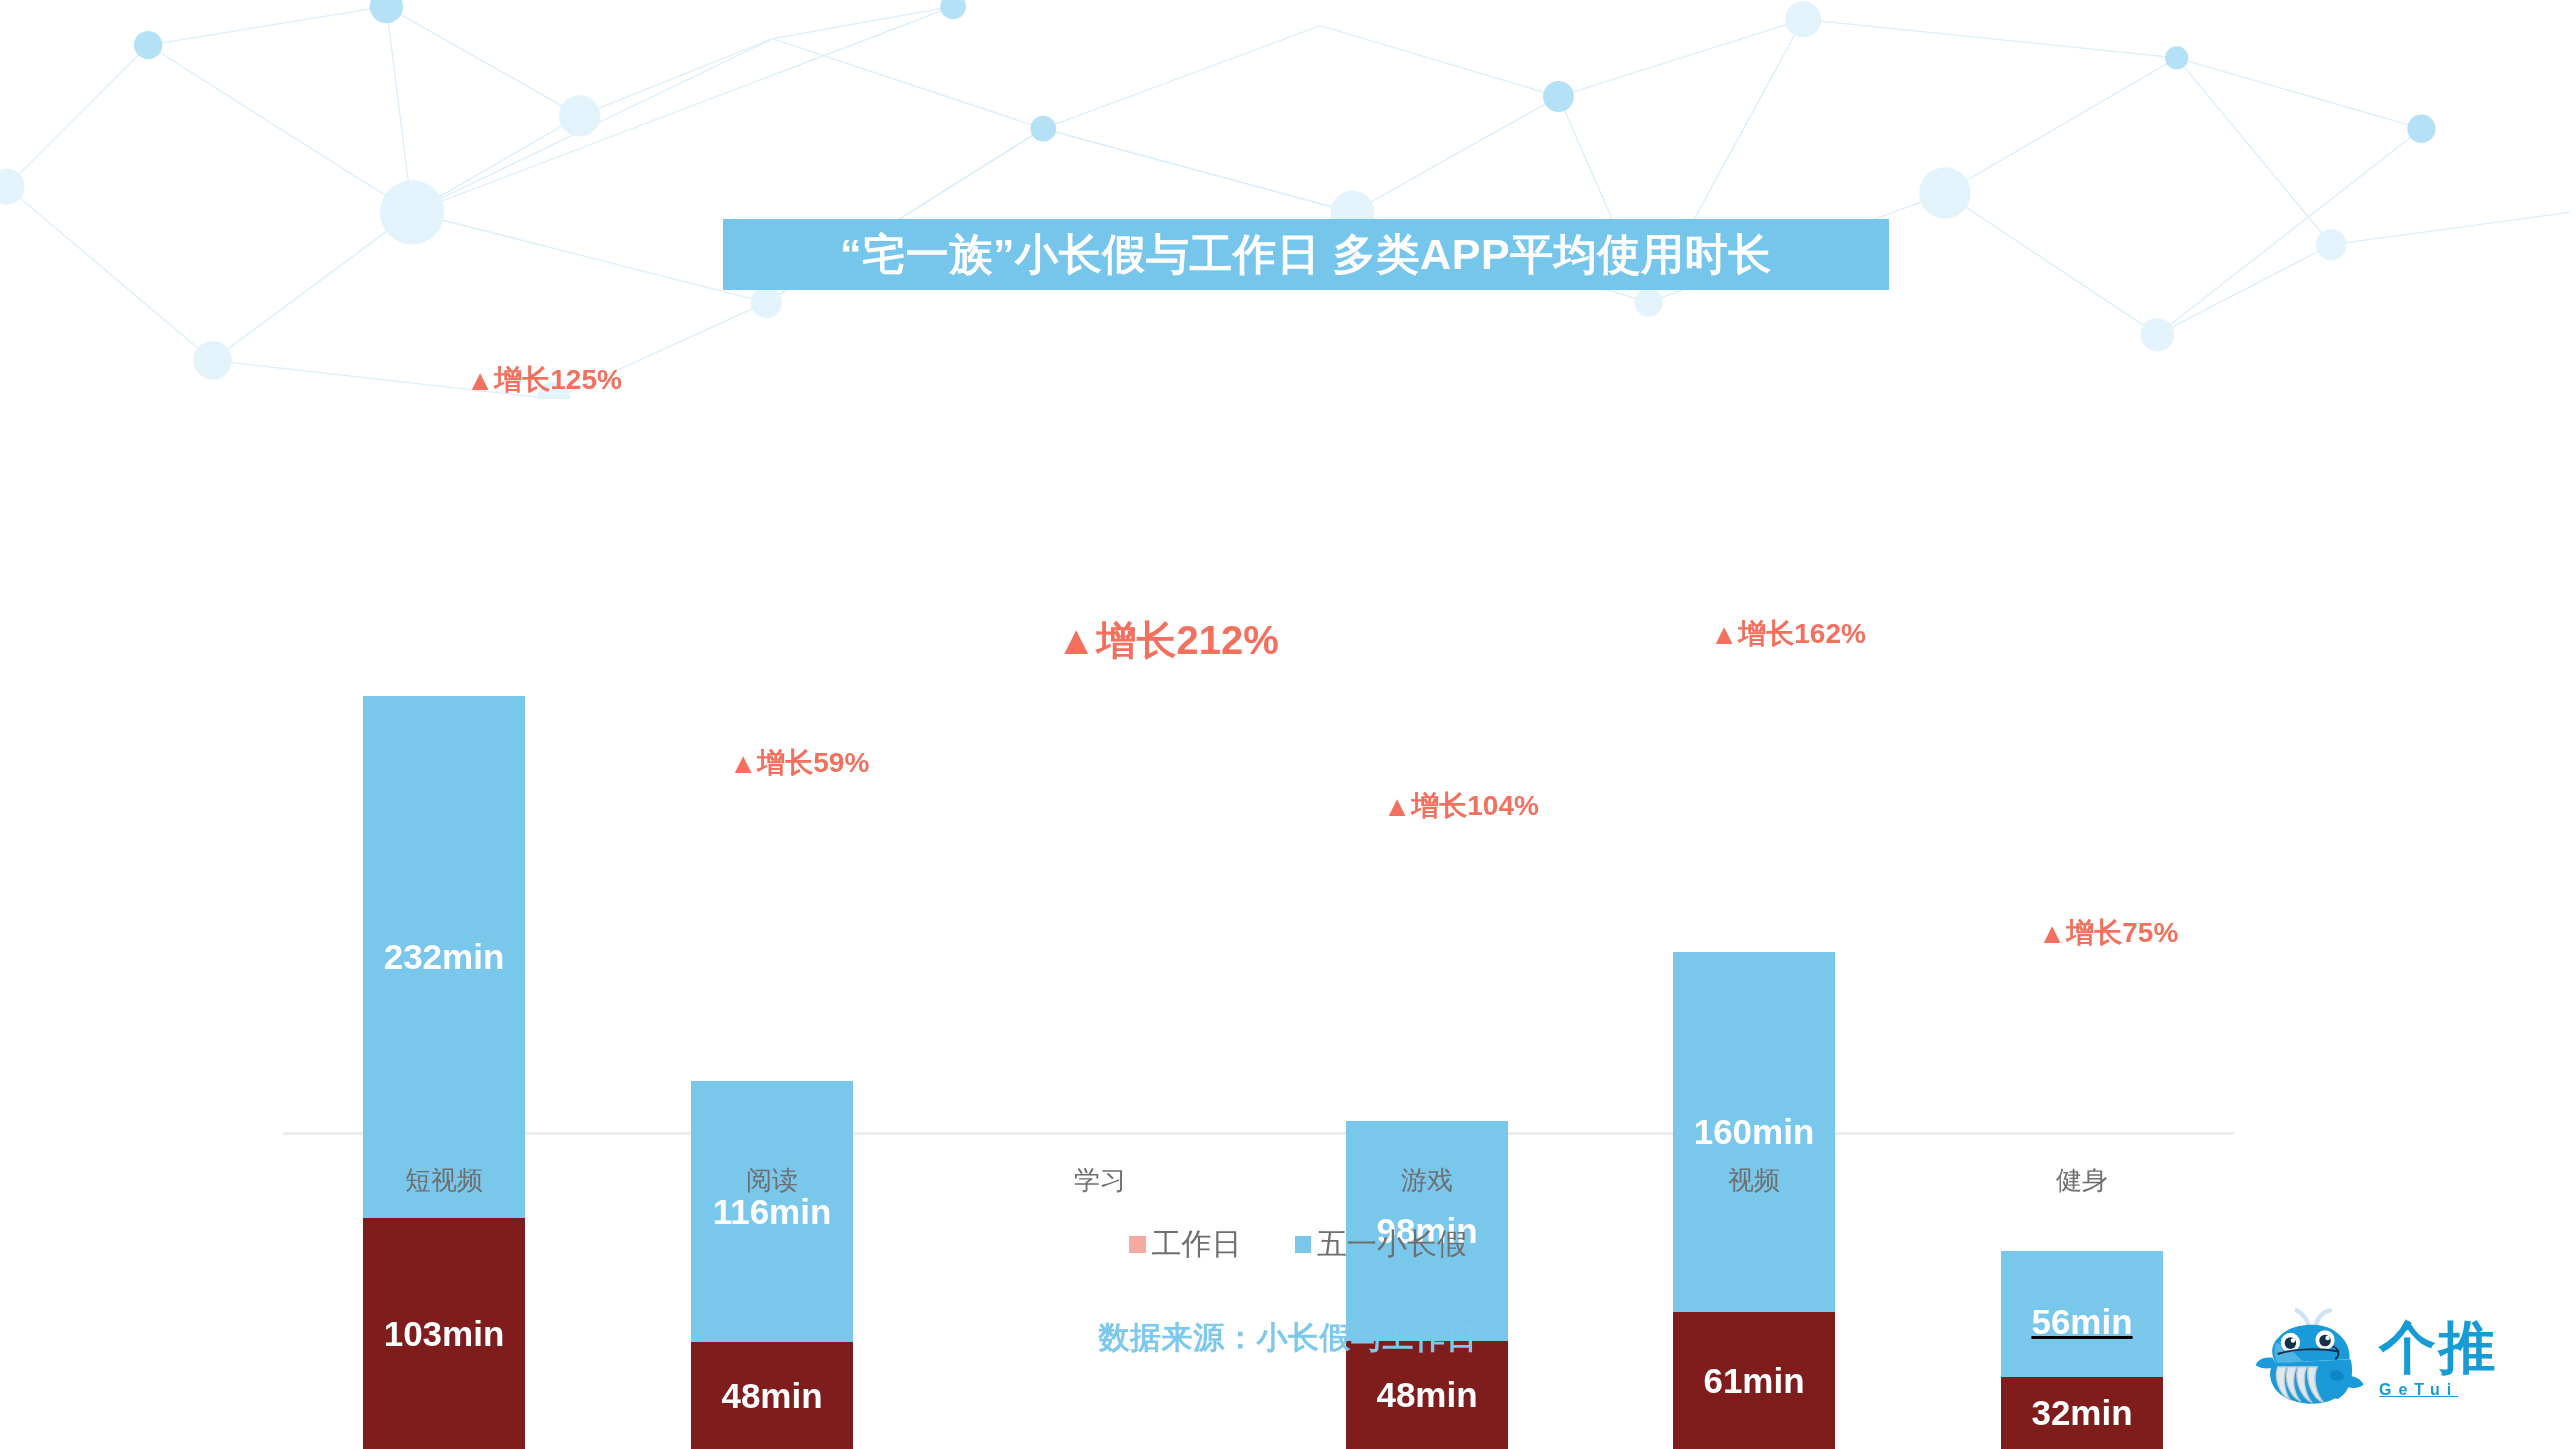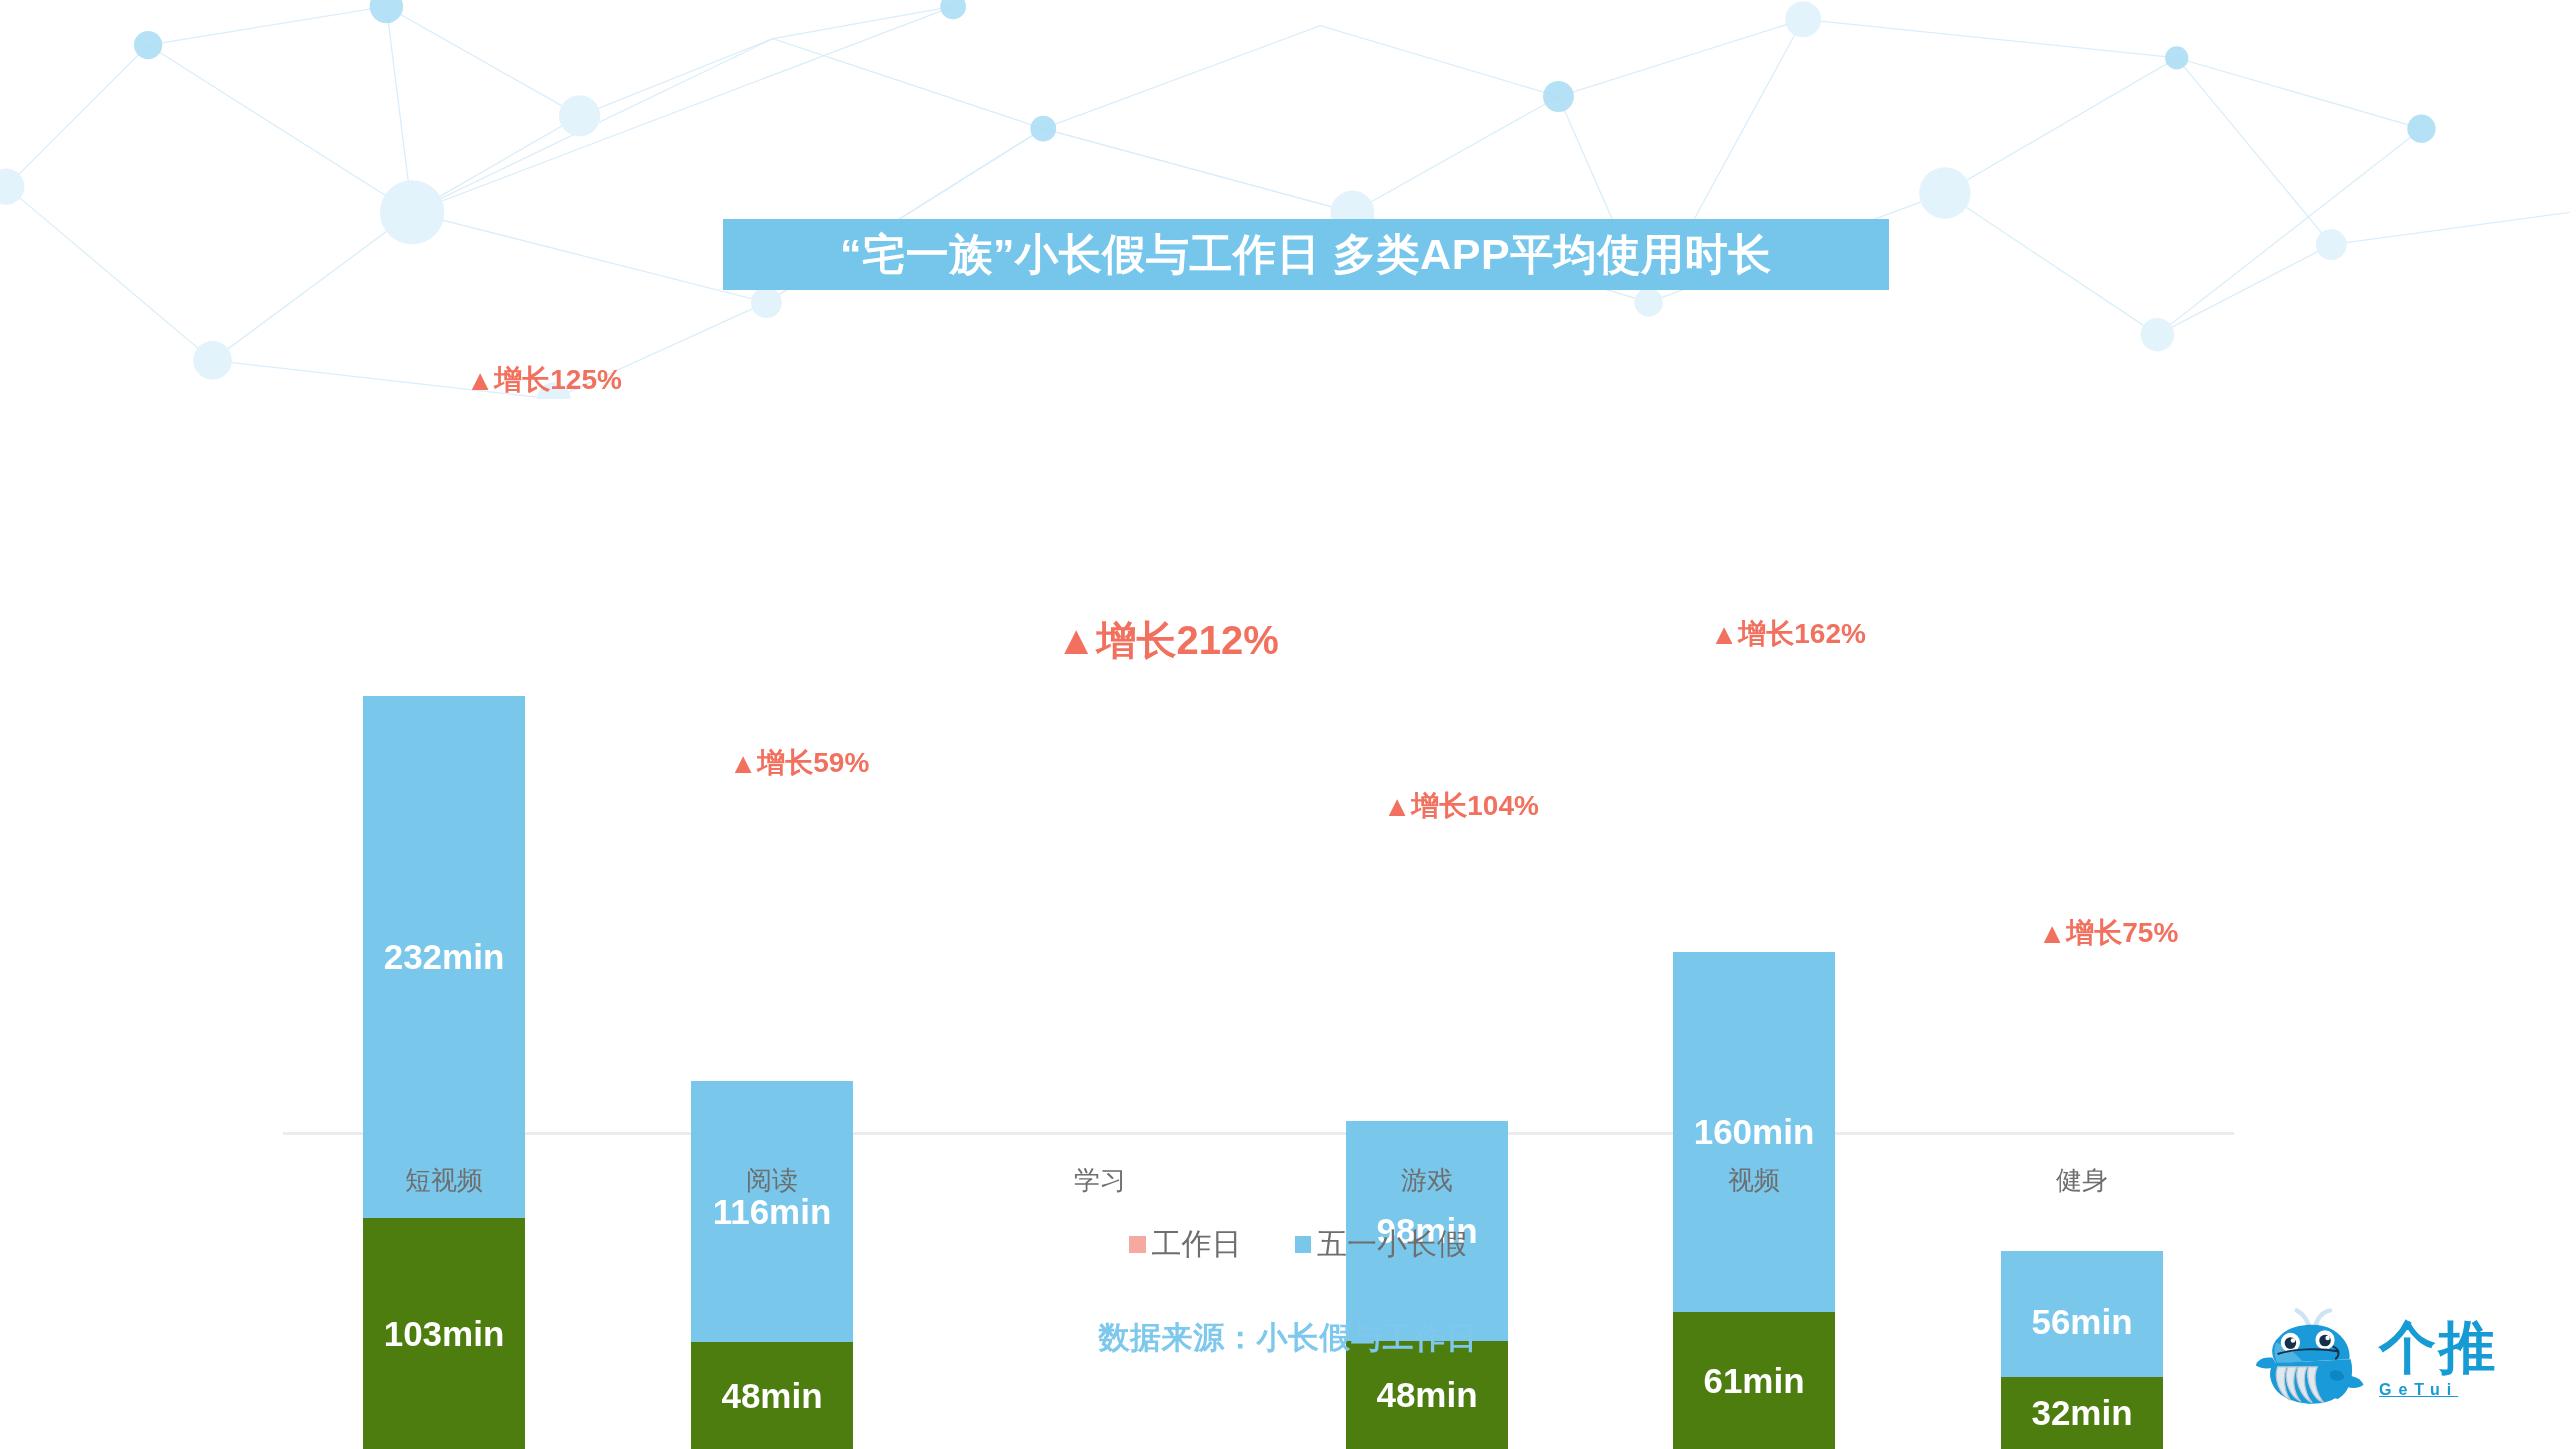--- a/index.html
+++ b/index.html
@@ -22,21 +22,21 @@
 
   
   #plot{position:absolute;left:0;top:0;width:2576px;height:1449px;}
   #axis-line{
     position:absolute;left:283px;top:1132px;width:1951px;height:2.6px;background:#ececec;
   }
 
   .bar-col{position:absolute;bottom:0;}
   .seg{position:absolute;left:0;width:100%;display:flex;align-items:center;justify-content:center;}
   .seg-holiday{background:#79c8ec;}
-  .seg-weekday{background:#4d7c0f;}
+  .seg-weekday{background:#7f1d1d;}
   .seg-label{
     color:#ffffff;font-size:35px;font-weight:bold;white-space:nowrap;
     text-shadow:0 0 0.6px rgba(0,0,0,0.04);
   }
   .growth{
     position:absolute;display:flex;align-items:center;white-space:nowrap;
     color:#f2705e;font-weight:bold;
   }
   .growth .tri{
     font-size:1.02em;line-height:1;margin-right:1.3px;letter-spacing:-1.3px;
@@ -180,21 +180,21 @@
       <span class="seg-label">61min</span>
     </div>
   </div>
   <div class="growth" style="left:1710px;top:615px;font-size:28px;">
     <span class="tri">▲</span>
     <span>增长162%</span>
   </div>
   <div class="cat-label" style="left:1641px;top:1163px;width:226px;">视频</div>
 
   <div class="bar-col" style="left:2001px;width:162px;height:198px;">
-    <div class="seg seg-holiday" style="top:0;height:142px;">
+    <div class="seg seg-holiday" style="top:0;height:142px;text-decoration:underline;">
       <span class="seg-label">56min</span>
     </div>
     <div class="seg seg-weekday" style="top:126px;height:72px;">
       <span class="seg-label">32min</span>
     </div>
   </div>
   <div class="growth" style="left:2038px;top:914px;font-size:28px;">
     <span class="tri">▲</span>
     <span>增长75%</span>
   </div>

